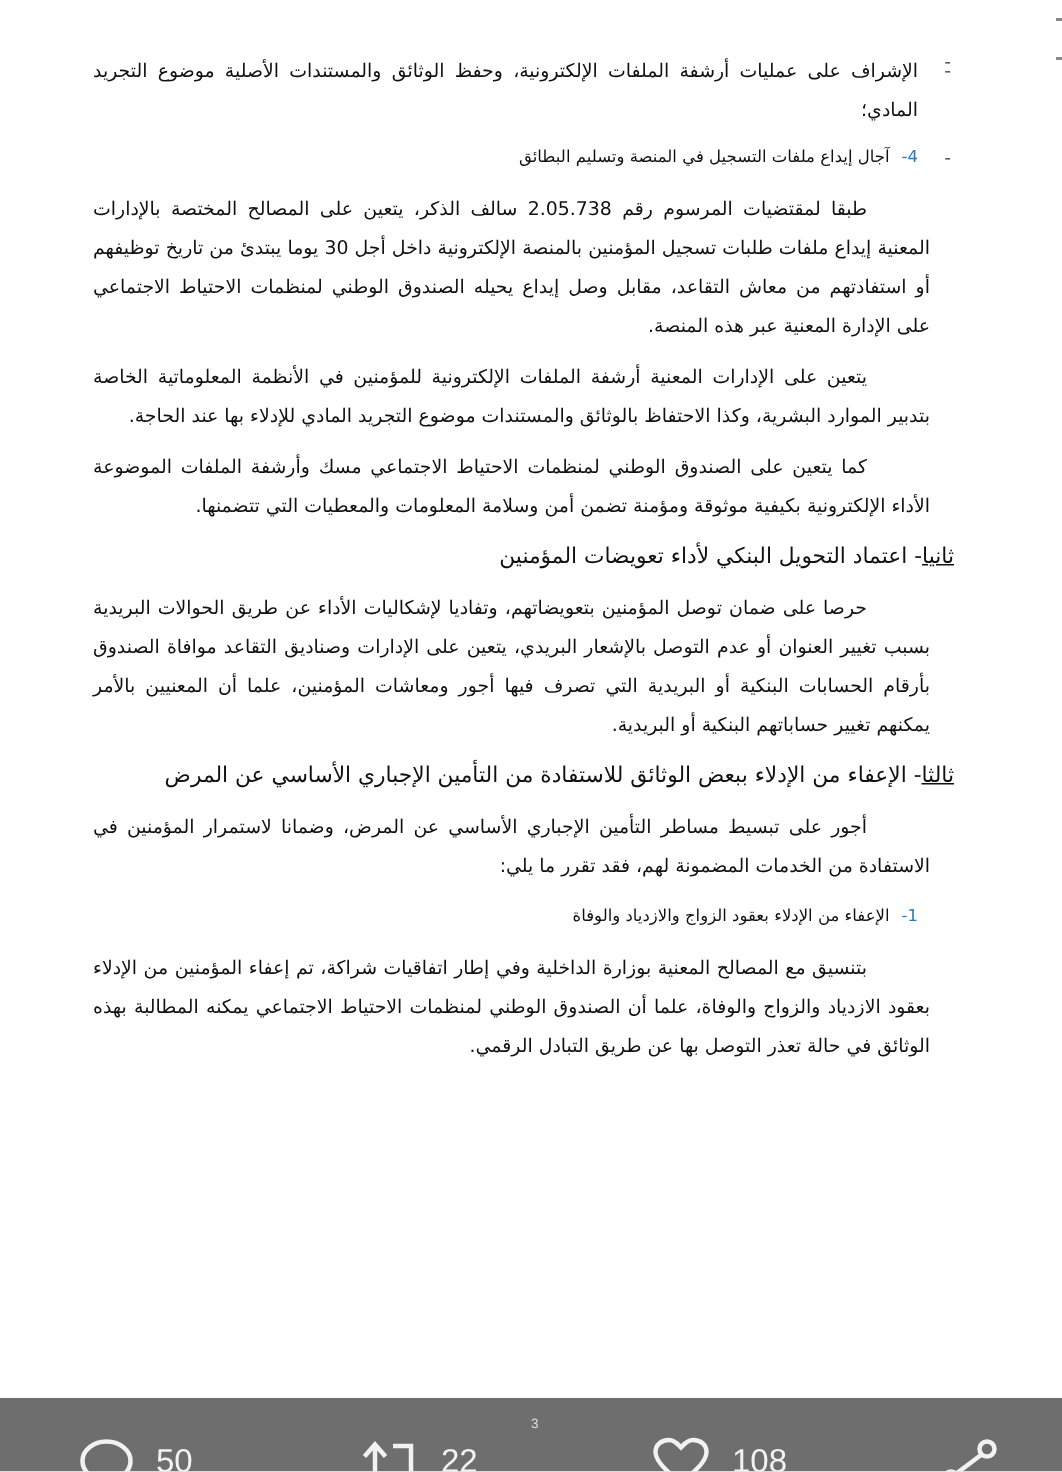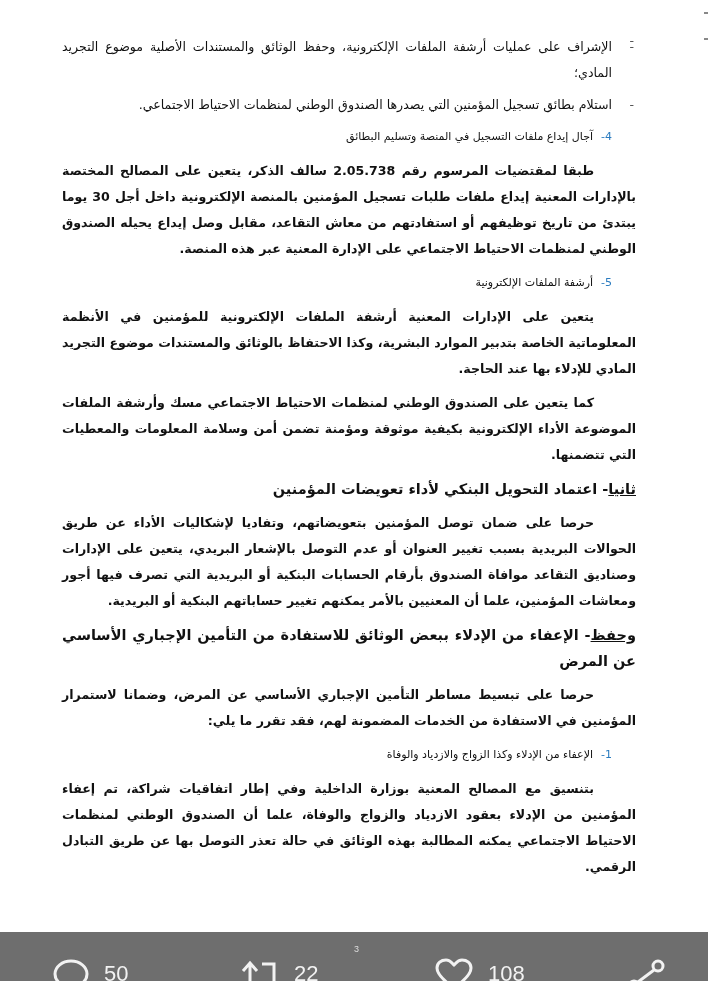--- a/index.html
+++ b/index.html
@@ -26,24 +26,24 @@
   }
   .bullet .dash {
     position: absolute; right: 2px; top: 0; color: #555;
   }
   .sub-heading {
     font-weight: normal; font-size: 11px; margin: 6px 0 8px 0;
     padding-right: 24px;
   }
   .sub-heading .num { color: #2a7bbf; margin-left: 8px; }
   .para {
-    text-indent: 42px; margin: 0 0 8px 0; font-weight: bold;
+    text-indent: 42px; margin: 0 16px 8px 0;
   }
   .main-heading {
-    font-weight: bold; font-size: 14.5px; margin: 6px 0 8px 0;
+    font-weight: normal; font-size: 14.5px; margin: 6px 0 8px 0;
   }
   .main-heading .lead { text-decoration: underline; }
   .bottom-bar {
     position: absolute; left: 0; top: 932px; width: 708px; height: 49px;
     background: #6e6e6e;
   }
   .page-num {
     position: absolute; left: 354px; top: 944px; font-size: 9px; color: #ddd;
     font-family: "Liberation Sans", sans-serif;
   }
@@ -67,46 +67,42 @@
   <div class="content">
     <div class="bullet">
       <span class="dash">-</span>
     </div>
     <div class="bullet">
       <span class="dash">-</span>
       <span>الإشراف على عمليات أرشفة الملفات الإلكترونية، وحفظ الوثائق والمستندات الأصلية موضوع التجريد المادي؛</span>
     </div>
     <div class="bullet">
       <span class="dash">-</span>
-      <span>استلام بطائق تسجيل المؤمنين التي يصدرها الصندوق الوطني لمنظمات الاحتياط الاجتماعي.</span>
     </div>
 
     <div class="sub-heading">
       <span class="num">4-</span><span>آجال إيداع ملفات التسجيل في المنصة وتسليم البطائق</span>
     </div>
     <p class="para">طبقا لمقتضيات المرسوم رقم 2.05.738 سالف الذكر، يتعين على المصالح المختصة بالإدارات المعنية إيداع ملفات طلبات تسجيل المؤمنين بالمنصة الإلكترونية داخل أجل 30 يوما يبتدئ من تاريخ توظيفهم أو استفادتهم من معاش التقاعد، مقابل وصل إيداع يحيله الصندوق الوطني لمنظمات الاحتياط الاجتماعي على الإدارة المعنية عبر هذه المنصة.</p>
 
-    <div class="sub-heading">
-      <span class="num">5-</span><span>أرشفة الملفات الإلكترونية</span>
-    </div>
     <p class="para">يتعين على الإدارات المعنية أرشفة الملفات الإلكترونية للمؤمنين في الأنظمة المعلوماتية الخاصة بتدبير الموارد البشرية، وكذا الاحتفاظ بالوثائق والمستندات موضوع التجريد المادي للإدلاء بها عند الحاجة.</p>
     <p class="para">كما يتعين على الصندوق الوطني لمنظمات الاحتياط الاجتماعي مسك وأرشفة الملفات الموضوعة الأداء الإلكترونية بكيفية موثوقة ومؤمنة تضمن أمن وسلامة المعلومات والمعطيات التي تتضمنها.</p>
 
     <div class="main-heading">
       <span class="lead">ثانيا</span><span>- اعتماد التحويل البنكي لأداء تعويضات المؤمنين</span>
     </div>
     <p class="para">حرصا على ضمان توصل المؤمنين بتعويضاتهم، وتفاديا لإشكاليات الأداء عن طريق الحوالات البريدية بسبب تغيير العنوان أو عدم التوصل بالإشعار البريدي، يتعين على الإدارات وصناديق التقاعد موافاة الصندوق بأرقام الحسابات البنكية أو البريدية التي تصرف فيها أجور ومعاشات المؤمنين، علما أن المعنيين بالأمر يمكنهم تغيير حساباتهم البنكية أو البريدية.</p>
 
     <div class="main-heading">
-      <span class="lead">وحفظ</span><span>- الإعفاء من الإدلاء ببعض الوثائق للاستفادة من التأمين الإجباري الأساسي عن المرض</span>
+      <span class="lead">ثالثا</span><span>- الإعفاء من الإدلاء ببعض الوثائق للاستفادة من التأمين الإجباري الأساسي عن المرض</span>
     </div>
-    <p class="para">حرصا على تبسيط مساطر التأمين الإجباري الأساسي عن المرض، وضمانا لاستمرار المؤمنين في الاستفادة من الخدمات المضمونة لهم، فقد تقرر ما يلي:</p>
+    <p class="para">أجور على تبسيط مساطر التأمين الإجباري الأساسي عن المرض، وضمانا لاستمرار المؤمنين في الاستفادة من الخدمات المضمونة لهم، فقد تقرر ما يلي:</p>
 
     <div class="sub-heading">
-      <span class="num">1-</span><span>الإعفاء من الإدلاء وكذا الزواج والازدياد والوفاة</span>
+      <span class="num">1-</span><span>الإعفاء من الإدلاء بعقود الزواج والازدياد والوفاة</span>
     </div>
     <p class="para">بتنسيق مع المصالح المعنية بوزارة الداخلية وفي إطار اتفاقيات شراكة، تم إعفاء المؤمنين من الإدلاء بعقود الازدياد والزواج والوفاة، علما أن الصندوق الوطني لمنظمات الاحتياط الاجتماعي يمكنه المطالبة بهذه الوثائق في حالة تعذر التوصل بها عن طريق التبادل الرقمي.</p>
   </div>
 </div>
 
 <div class="bottom-bar"></div>
 <div class="page-num">3</div>
 
 <div class="action a1">
   <span>

